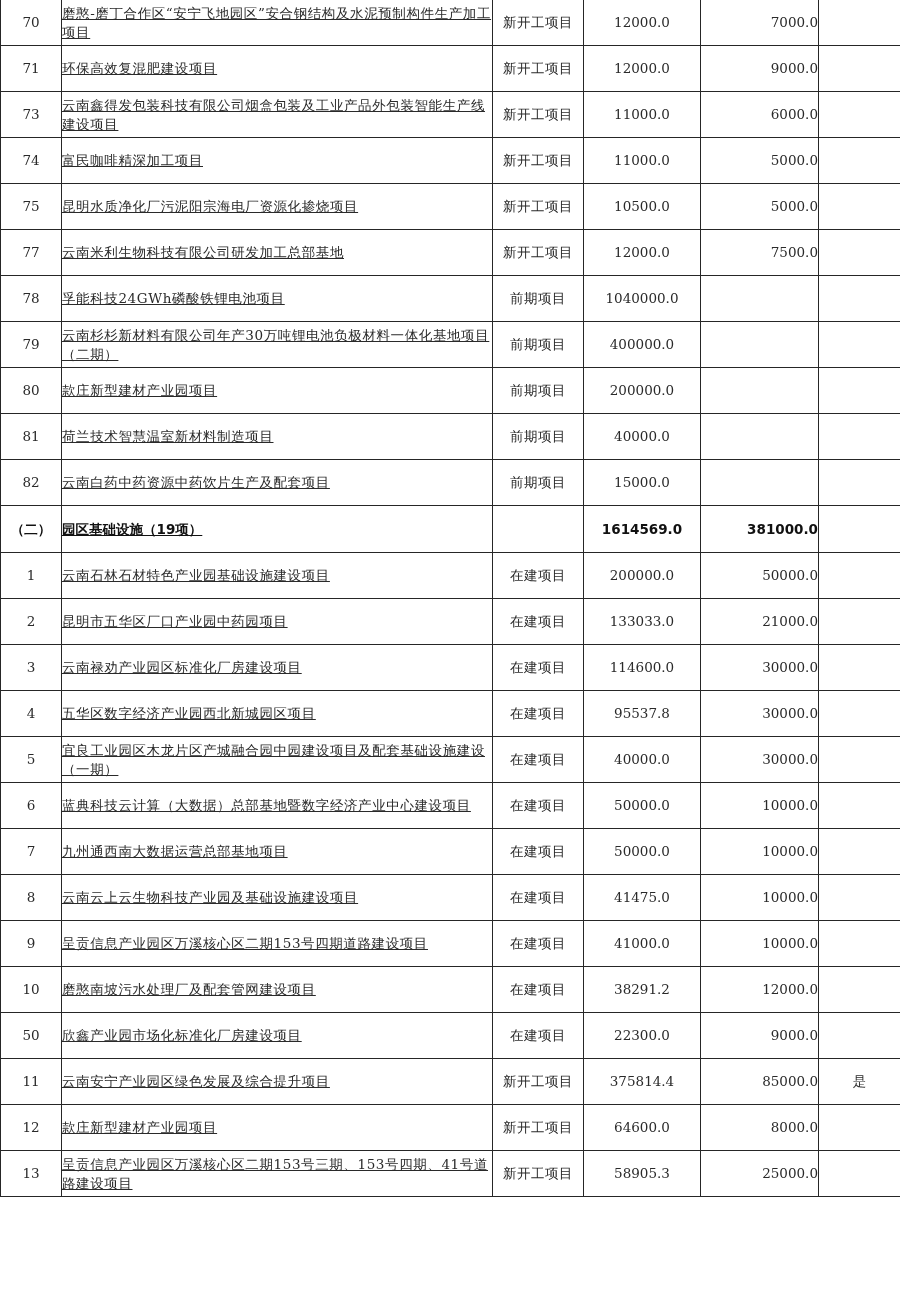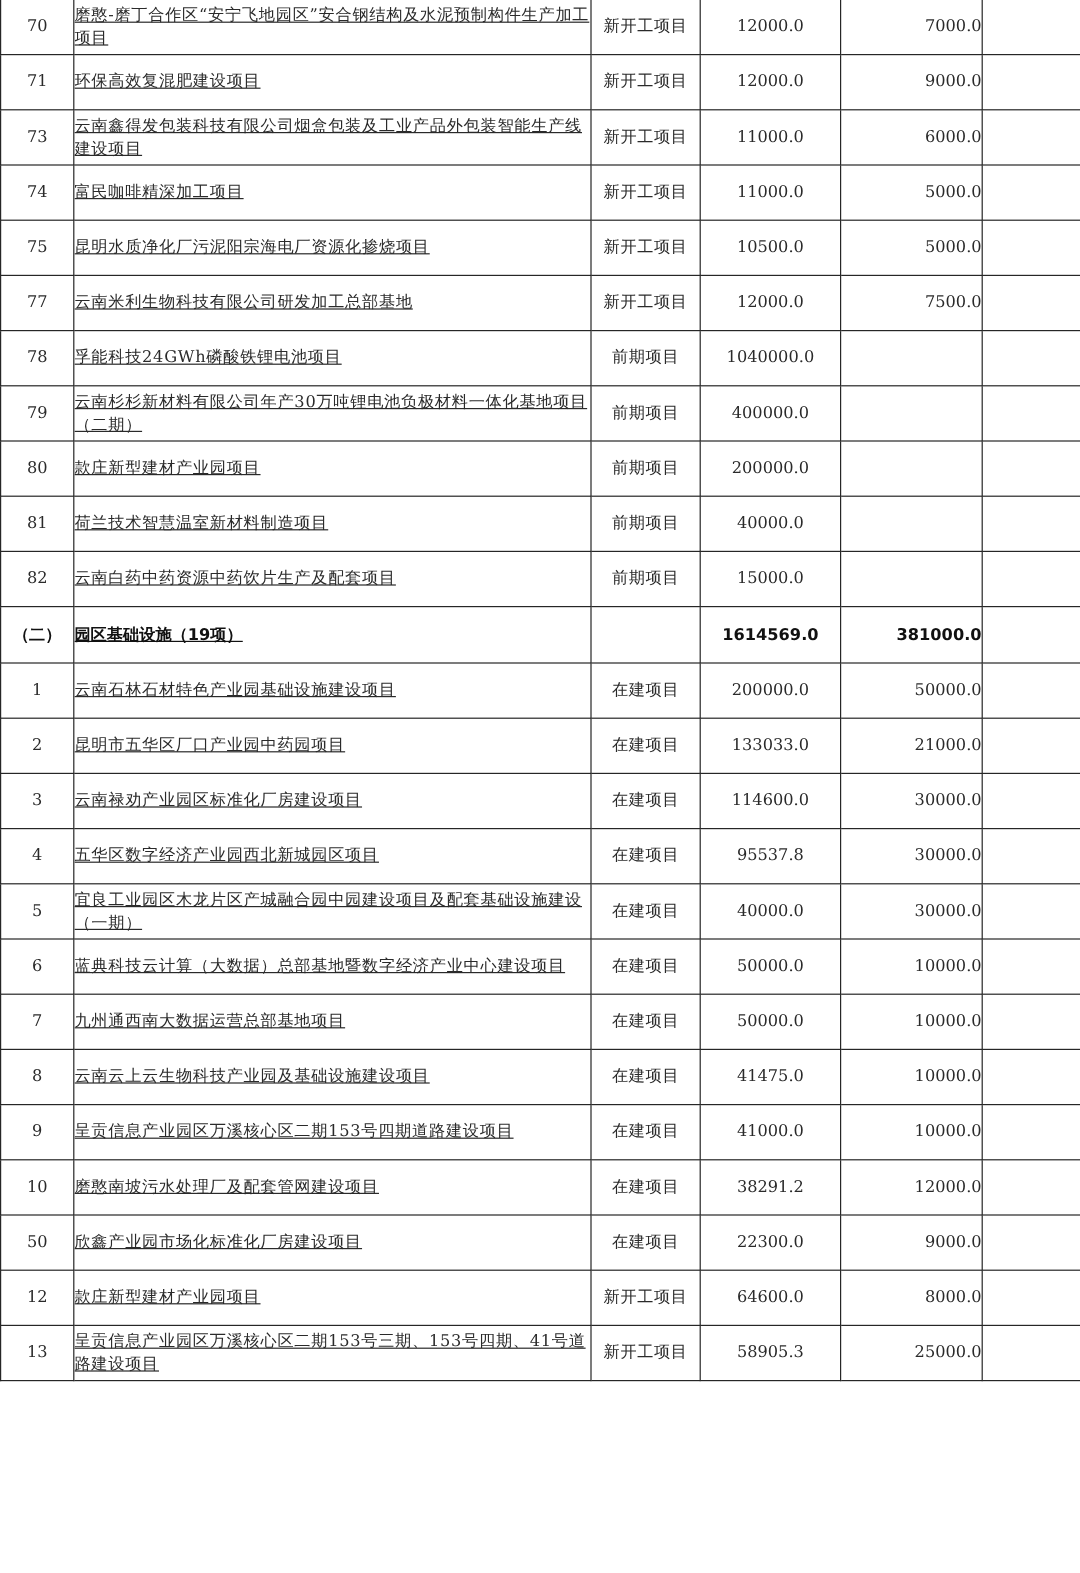--- a/index.html
+++ b/index.html
@@ -238,20 +238,28 @@
   </tr>
       <tr>
     <td class="col-no">50</td>
     <td class="col-name">欣鑫产业园市场化标准化厂房建设项目</td>
     <td class="col-type">在建项目</td>
     <td class="col-total">22300.0</td>
     <td class="col-annual">9000.0</td>
     <td class="col-flag"></td>
   </tr>
       <tr>
+    <td class="col-no">11</td>
+    <td class="col-name">云南安宁产业园区绿色发展及综合提升项目</td>
+    <td class="col-type">新开工项目</td>
+    <td class="col-total">375814.4</td>
+    <td class="col-annual">85000.0</td>
+    <td class="col-flag">是</td>
+  </tr>
+      <tr>
     <td class="col-no">12</td>
     <td class="col-name">款庄新型建材产业园项目</td>
     <td class="col-type">新开工项目</td>
     <td class="col-total">64600.0</td>
     <td class="col-annual">8000.0</td>
     <td class="col-flag"></td>
   </tr>
       <tr>
     <td class="col-no">13</td>
     <td class="col-name">呈贡信息产业园区万溪核心区二期153号三期、153号四期、41号道路建设项目</td>

